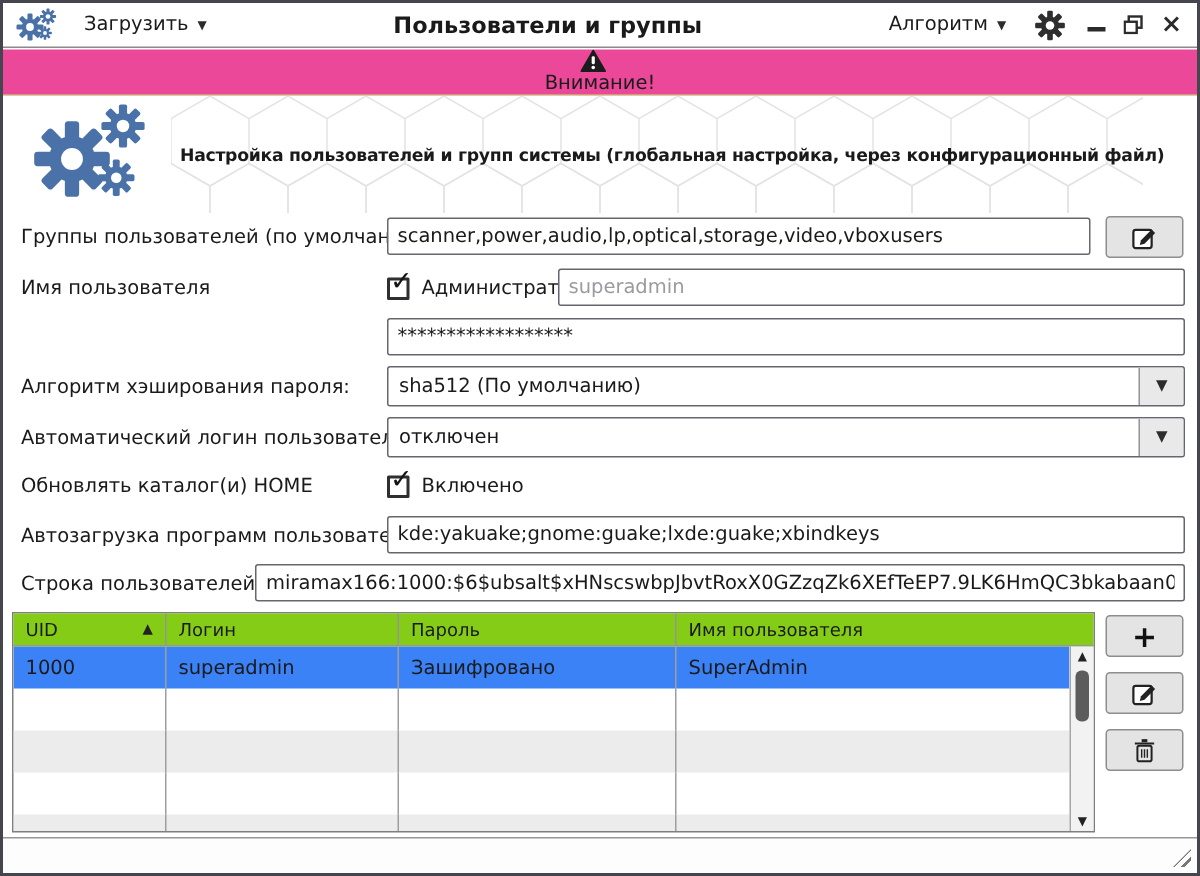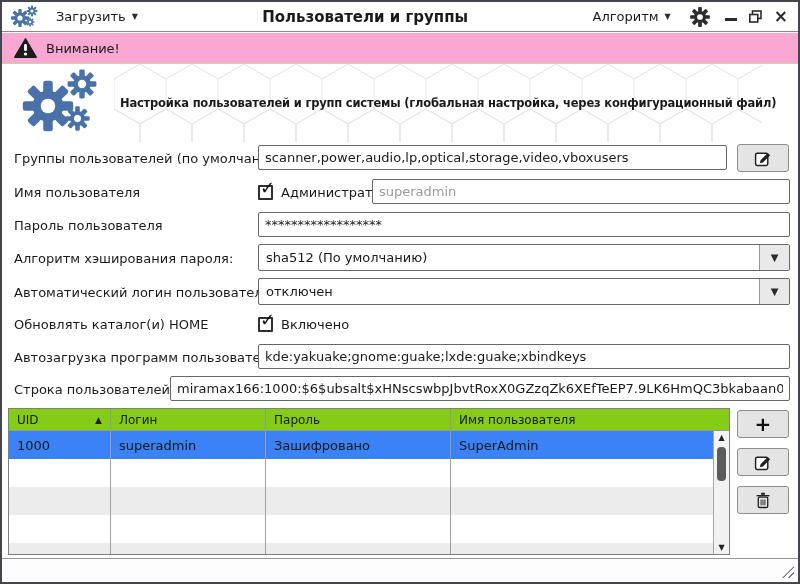--- a/index.html
+++ b/index.html
@@ -16,22 +16,22 @@
   .menu-btn { display:flex; align-items:center; gap:6px; font-size:13px; margin-left:16px;
               cursor:default; white-space:nowrap; }
   .caret { font-size:8px; color:#2c2c2c; }
   .tb-title { flex:1; text-align:center; font-size:15px; font-weight:bold; }
   .tb-gear { width:22px; height:22px; color:#2e2e2e; margin:0 14px 0 18px; }
   .winctl { display:flex; align-items:center; gap:12px; margin-right:2px; }
   .min-bar { width:12px; height:3px; background:#2b2b2b; margin-top:6px; }
   .close-x { font-size:17px; font-weight:bold; line-height:1; color:#2b2b2b; }
 
   
-  .warnbar { position:absolute; left:0; top:31px; right:0; height:31px; background:#f9a8d4;
-             border-bottom:1px solid #d6d294; display:flex; align-items:center; padding:0 12px; }
+  .warnbar { position:absolute; left:0; top:31px; right:0; height:31px; background:#ec4899;
+             border-bottom:1px solid #d6d294; display:flex; align-items:center; padding:0 12px;flex-direction:column; }
   .warn-tri { margin-right:9px; }
   .warn-text { font-size:13px; }
 
   
   .header { position:absolute; left:0; top:62px; right:0; height:78px; background:#fff; }
   .hexes { position:absolute; left:112px; top:0; width:648px; height:78px; opacity:.55; }
   .app-logo { position:absolute; left:16px; top:4px; width:96px; height:72px; color:#4a72a8; }
   .app-logo svg { position:absolute; }
   .subtitle { position:absolute; left:118px; top:0; height:78px; display:flex; align-items:center;
               font-size:11.5px; font-weight:bold; letter-spacing:-0.2px; white-space:nowrap; }
@@ -203,21 +203,20 @@
     <div class="cbwrap" style="left:256px">
       <span class="cbox">
         <span class="tick">✓</span>
       </span>
       <span class="cb-label">Администратор</span>
     </div>
     <input class="tinput" style="left: 370px; right: 8px;" placeholder="superadmin">
   </div>
 
   <div class="frow" style="top:209px">
-    <span class="flabel">Пароль пользователя</span>
     <input class="tinput" style="left: 256px; right: 8px;" value="******************">
   </div>
 
   <div class="frow" style="top:242px">
     <span class="flabel">Алгоритм хэширования пароля:</span>
     <div class="combo" style="left:256px;right:8px">
       <span class="combo-val">sha512 (По умолчанию)</span>
       <span class="combo-btn">▼</span>
     </div>
   </div>

